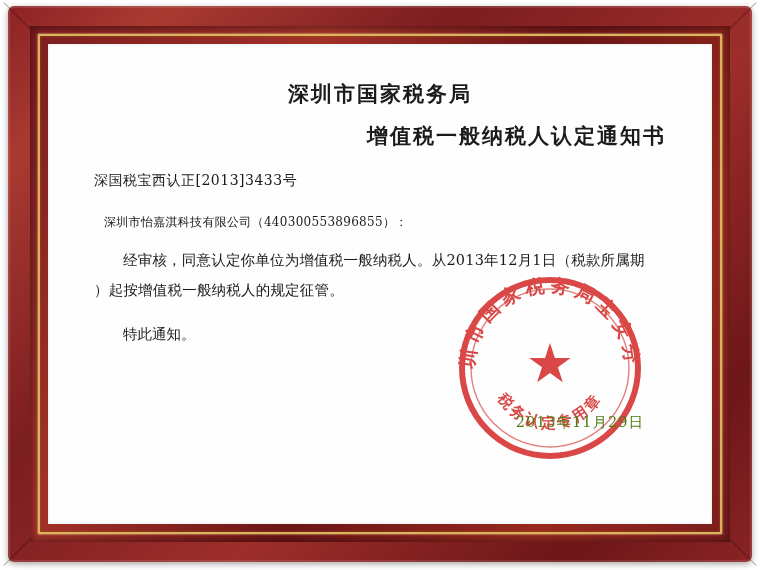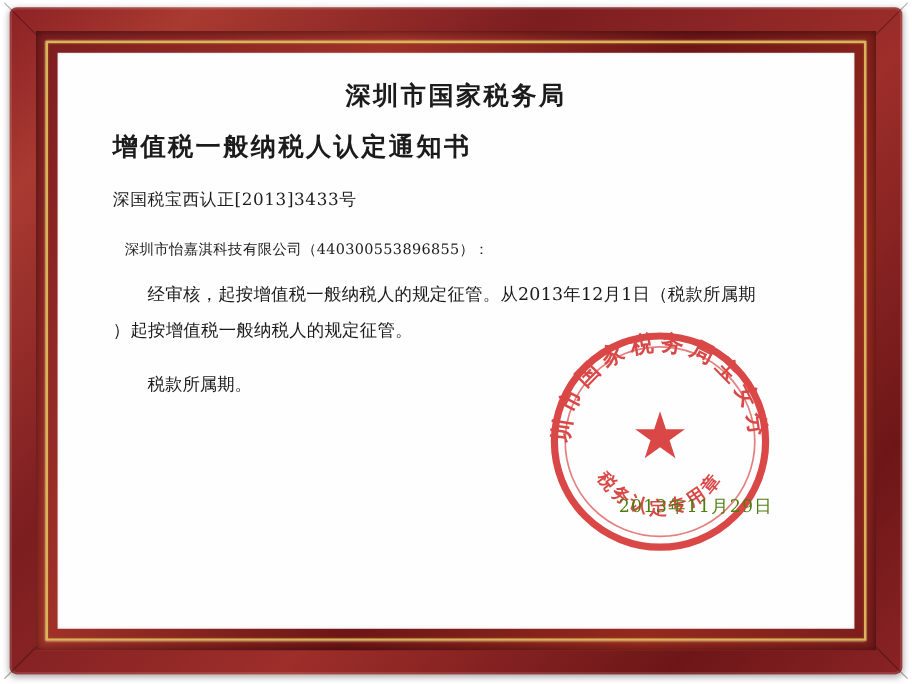--- a/index.html
+++ b/index.html
@@ -89,34 +89,34 @@
   .miter.tr::after { left: auto; right: -4px; transform-origin: 100% 0; transform: rotate(-45deg); }
   .miter.bl { left: 0; bottom: 0; }
   .miter.bl::after { top: auto; bottom: -4px; transform-origin: 0 100%; transform: rotate(-45deg); }
   .miter.br { right: 0; bottom: 0; }
   .miter.br::after { left: auto; right: -4px; top: auto; bottom: -4px; transform-origin: 100% 100%; transform: rotate(45deg); }
 
   
   .doc {
     position: absolute;
     left: 0; top: 0; right: 0; bottom: 0;
-    padding: 18px 46px 0 46px;
+    padding: 32px 46px 0 46px;
     box-sizing: border-box;
     color: #1b1b1b;
   }
   .title-1 {
     text-align: center;
     font-size: 21px;
     font-weight: bold;
     letter-spacing: 2px;
     margin: 4px 0 0 0;
     font-family: "DejaVu Serif", "Liberation Serif", serif;
   }
   .title-2 {
-    text-align: left;
+    text-align: right;
     font-size: 21px;
     font-weight: bold;
     letter-spacing: 2px;
     margin: 14px 0 0 0;
     font-family: "DejaVu Serif", "Liberation Serif", serif;
   }
   .doc-no {
     text-align: left;
     font-size: 14px;
     margin: 22px 0 0 0;
@@ -189,24 +189,24 @@
 
   <div class="paper">
     <div class="doc">
 
       <div class="title-1">深圳市国家税务局</div>
       <div class="title-2">增值税一般纳税人认定通知书</div>
       <div class="doc-no">深国税宝西认正[2013]3433号</div>
 
       <div class="addressee">深圳市怡嘉淇科技有限公司（440300553896855）：</div>
 
-      <div class="body-p">经审核，起按增值税一般纳税人的规定征管。从2013年12月1日（税款所属期</div>
+      <div class="body-p">经审核，同意认定你单位为增值税一般纳税人。从2013年12月1日（税款所属期</div>
       <div class="body-p cont">）起按增值税一般纳税人的规定征管。</div>
 
-      <div class="notice-p">税款所属期。</div>
+      <div class="notice-p">特此通知。</div>
 
       <div class="date-line">2013年11月29日</div>
 
       <div class="seal-wrap">
         <svg class="seal" viewBox="0 0 208 208" xmlns="http://www.w3.org/2000/svg">
           <defs>
             <path id="arcTop" d="M 28,104 A 76,76 0 0 1 180,104" fill="none"></path>
             <path id="arcBottom" d="M 44,104 A 60,60 0 0 0 164,104" fill="none"></path>
           </defs>
           <circle cx="104" cy="104" r="88" fill="none" stroke="#d32020" stroke-width="6"></circle>

